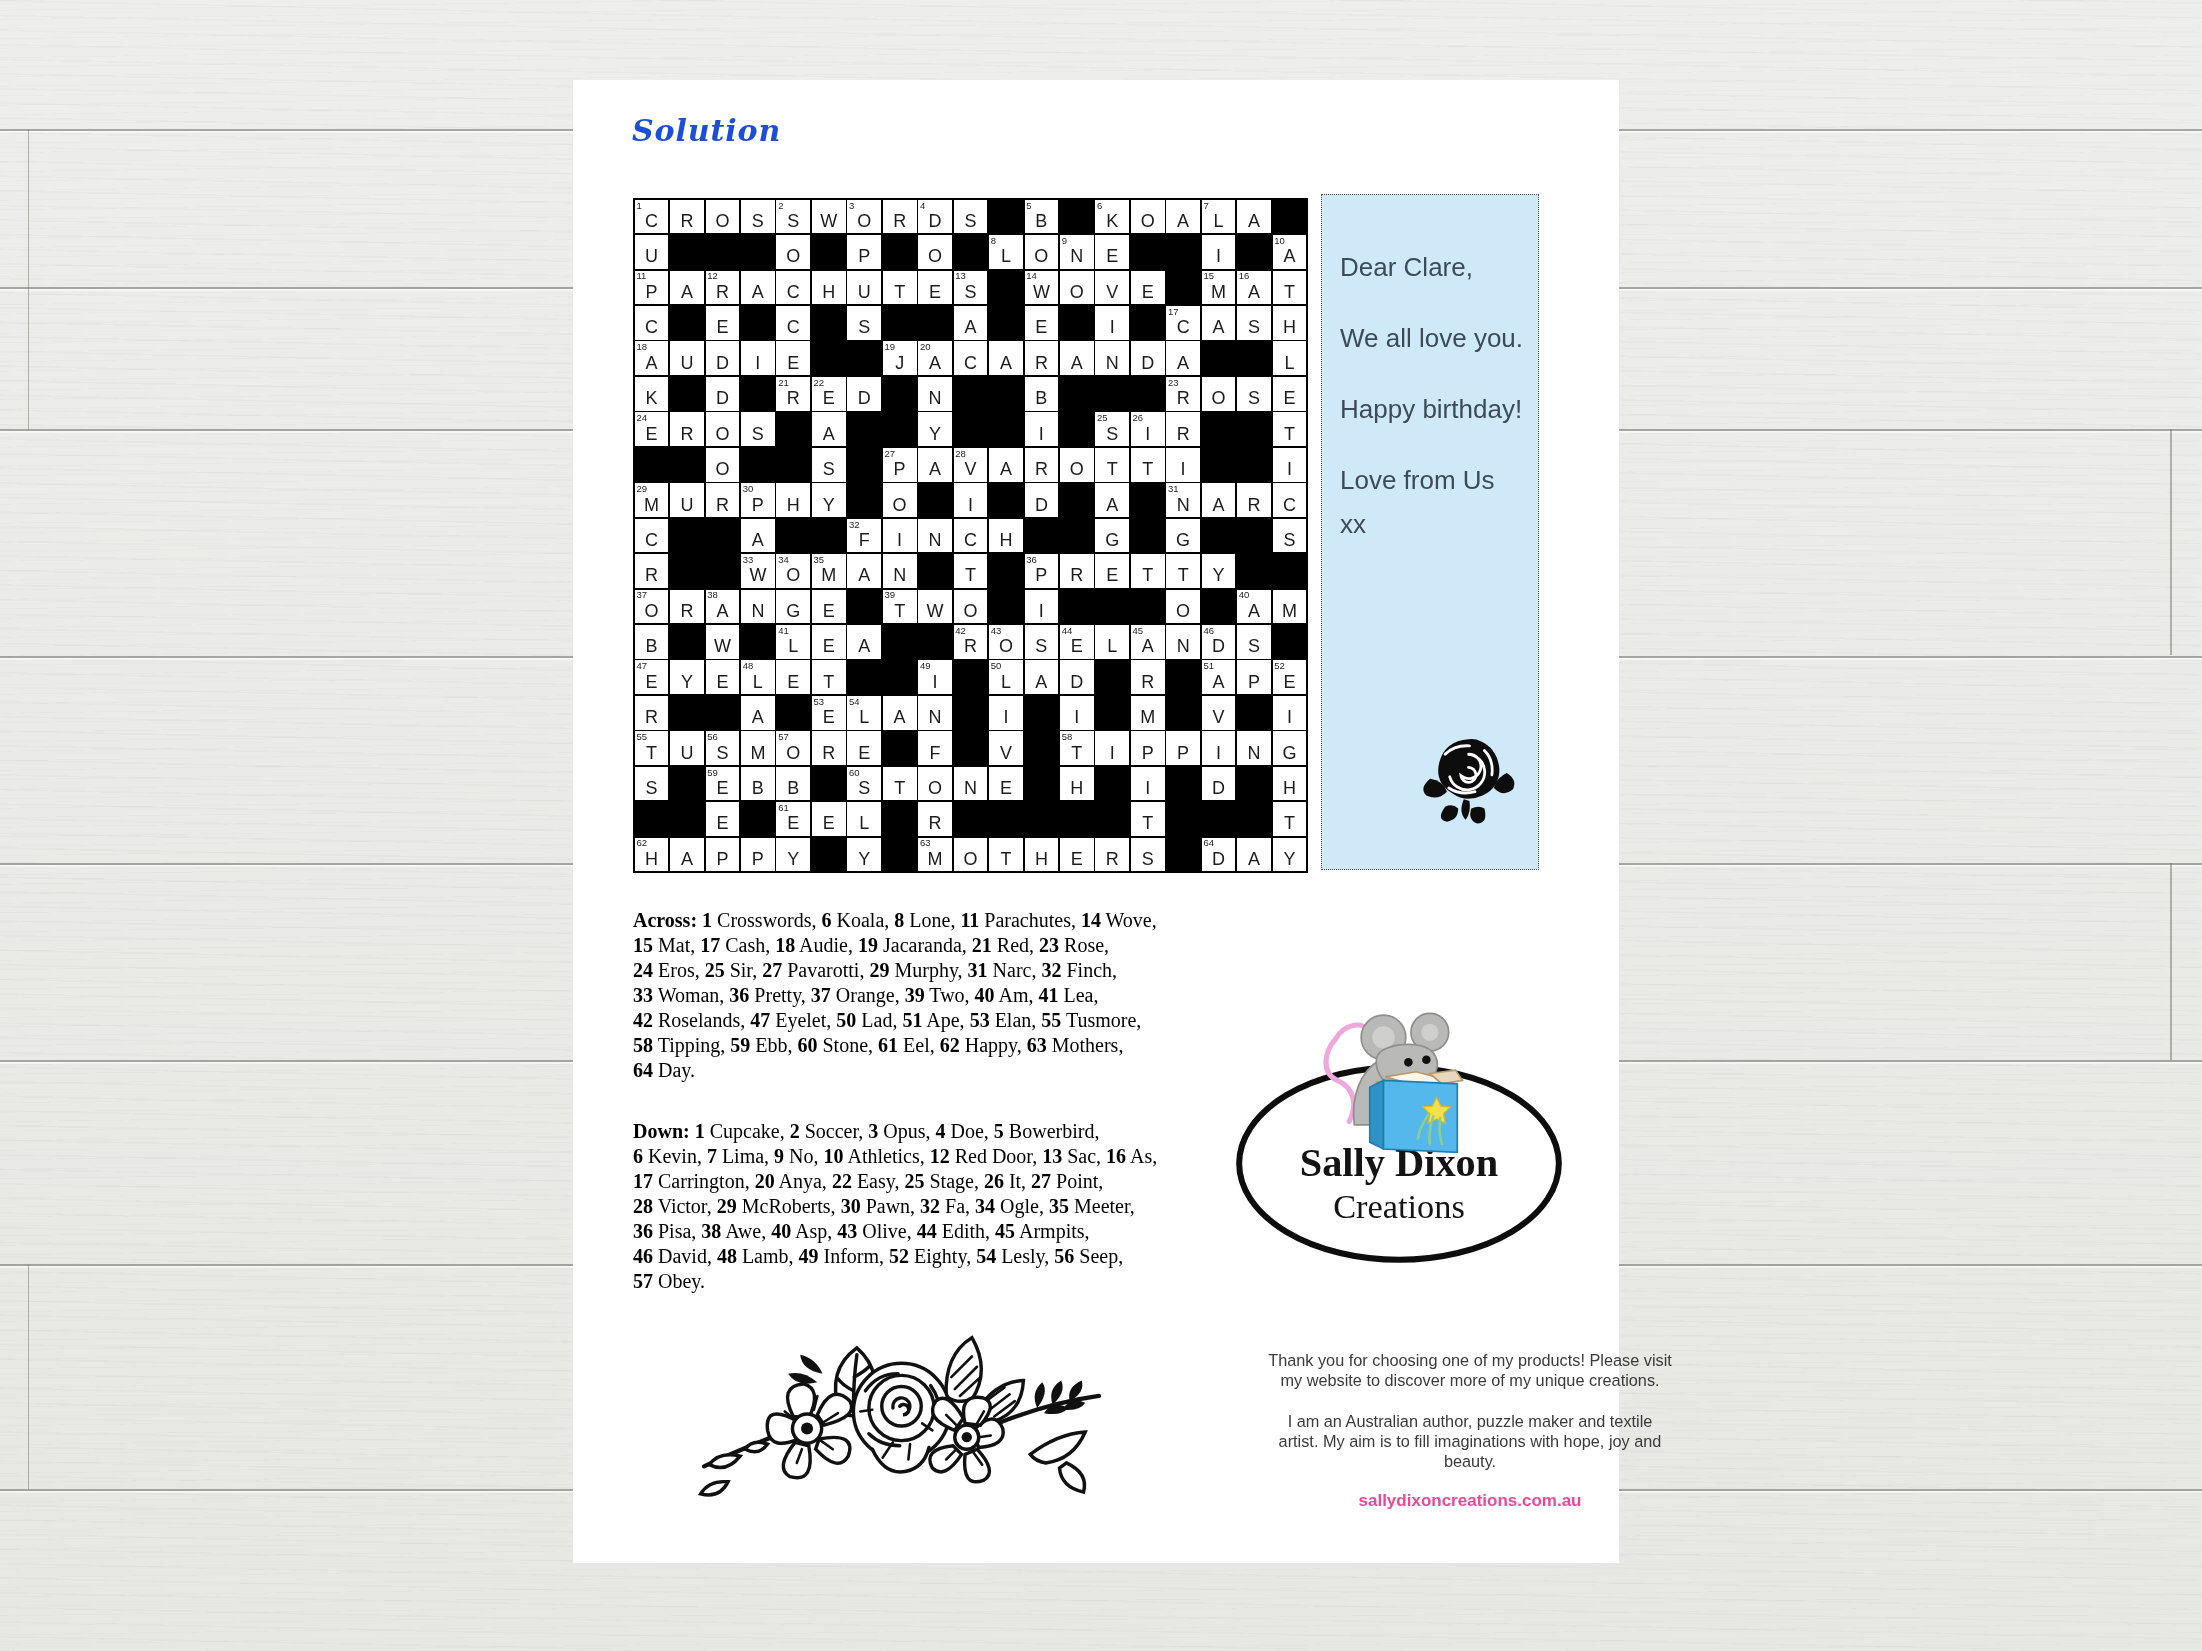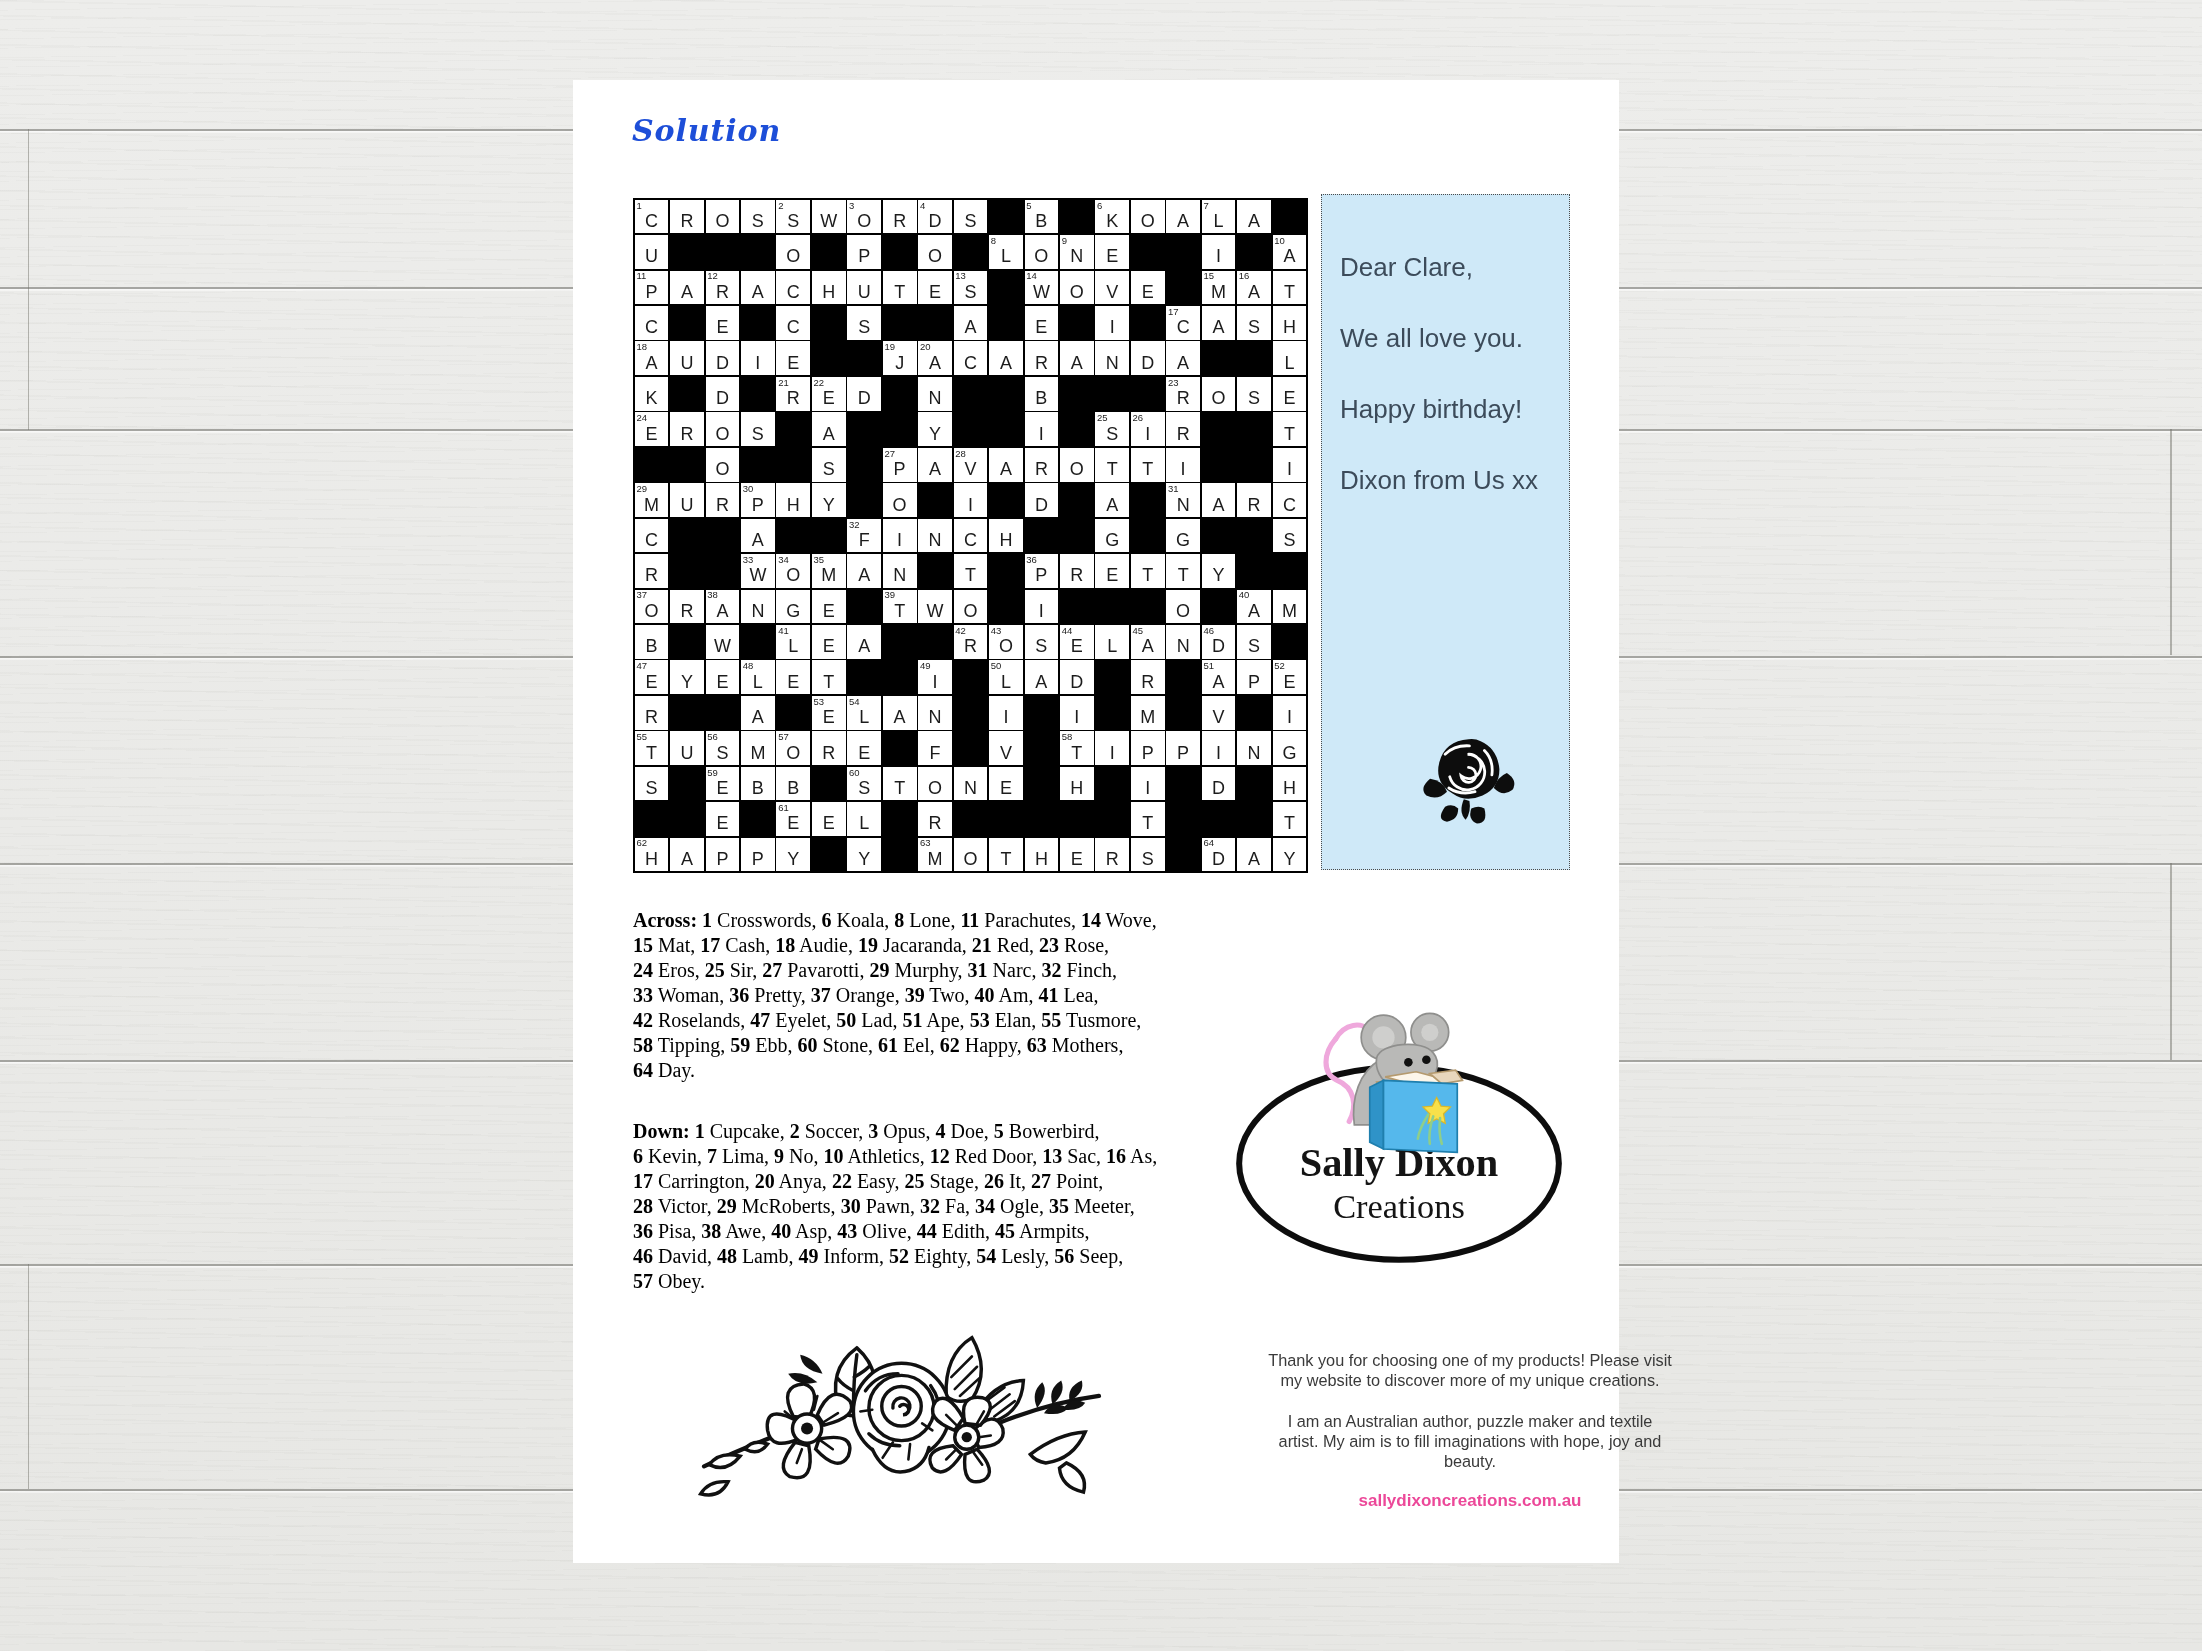--- a/index.html
+++ b/index.html
@@ -20,21 +20,21 @@
   
   .page{position:absolute;left:573px;top:80px;width:1046px;height:1483px;background:#ffffff;}
   .title{position:absolute;left:59px;top:33px;font-family:"DejaVu Serif",serif;font-style:italic;font-weight:bold;font-size:30px;color:#1d4ed8;letter-spacing:0.9px;}
   
   .grid{position:absolute;left:60px;top:118px;width:675px;height:675px;background:#000;display:grid;grid-template-columns:repeat(19,1fr);grid-template-rows:repeat(19,1fr);gap:1.7px;padding:1.7px;}
   .cell{position:relative;background:#fff;display:flex;align-items:flex-end;justify-content:center;}
   .cell.black{background:#000;}
   .cell .letter{font-size:18px;color:#1c1c1c;line-height:1;padding-bottom:3.4px;}
   .cell .num{position:absolute;top:0.9px;left:1.7px;font-size:9.5px;color:#222;line-height:1;}
   
-  .panel{position:absolute;left:748px;top:114px;width:249px;height:676px;background:var(--panel-blue);border:1.7px dotted #4b4b4b;padding:50px 13.8px 0 18px;}
+  .panel{position:absolute;left:748px;top:114px;width:218px;height:676px;background:var(--panel-blue);border:1.7px dotted #4b4b4b;padding:50px 13.8px 0 18px;}
   .panel p{font-size:26px;line-height:44px;color:var(--panel-text);margin-bottom:27px;}
   .panel .roseWrap{position:absolute;left:95px;top:538px;width:103px;height:95px;}
   
   .clues{position:absolute;left:60px;font-family:"Liberation Serif",serif;font-size:20px;color:#000;}
   .clues div{line-height:25px;white-space:nowrap;}
   .clues b{font-weight:bold;}
   #across{top:828px;}
   #down{top:1039px;}
   
   .flower{position:absolute;left:115px;top:1249px;width:427px;height:176px;}
@@ -981,21 +981,21 @@
       </div>
       <div class="cell">
         <span class="letter">Y</span>
       </div>
     </div>
 
   <aside class="panel">
     <p>Dear Clare,</p>
     <p>We all love you.</p>
     <p>Happy birthday!</p>
-    <p>Dixon from Us xx</p>
+    <p>Love from Us xx</p>
     <div class="roseWrap">
       <svg viewBox="0 0 110 100" width="103" height="95">
         <g fill="#0d0d0d">
           <path d="M14 48 Q2 58 10 66 Q22 72 32 62 Q28 50 14 48Z"></path>
           <path d="M96 42 Q108 50 102 60 Q92 68 82 58 Q86 46 96 42Z"></path>
           <path d="M30 78 Q20 92 32 94 Q44 92 44 80 Q38 74 30 78Z"></path>
           <path d="M72 80 Q76 96 64 96 Q54 92 58 80 Q66 76 72 80Z"></path>
           <path d="M50 70 Q44 84 52 92 Q58 84 56 72Z"></path>
           <path d="M55 6 Q30 8 24 30 Q18 52 38 64 Q52 74 70 66 Q88 58 88 38 Q86 16 68 8 Q62 5 55 6Z"></path>
         </g>

